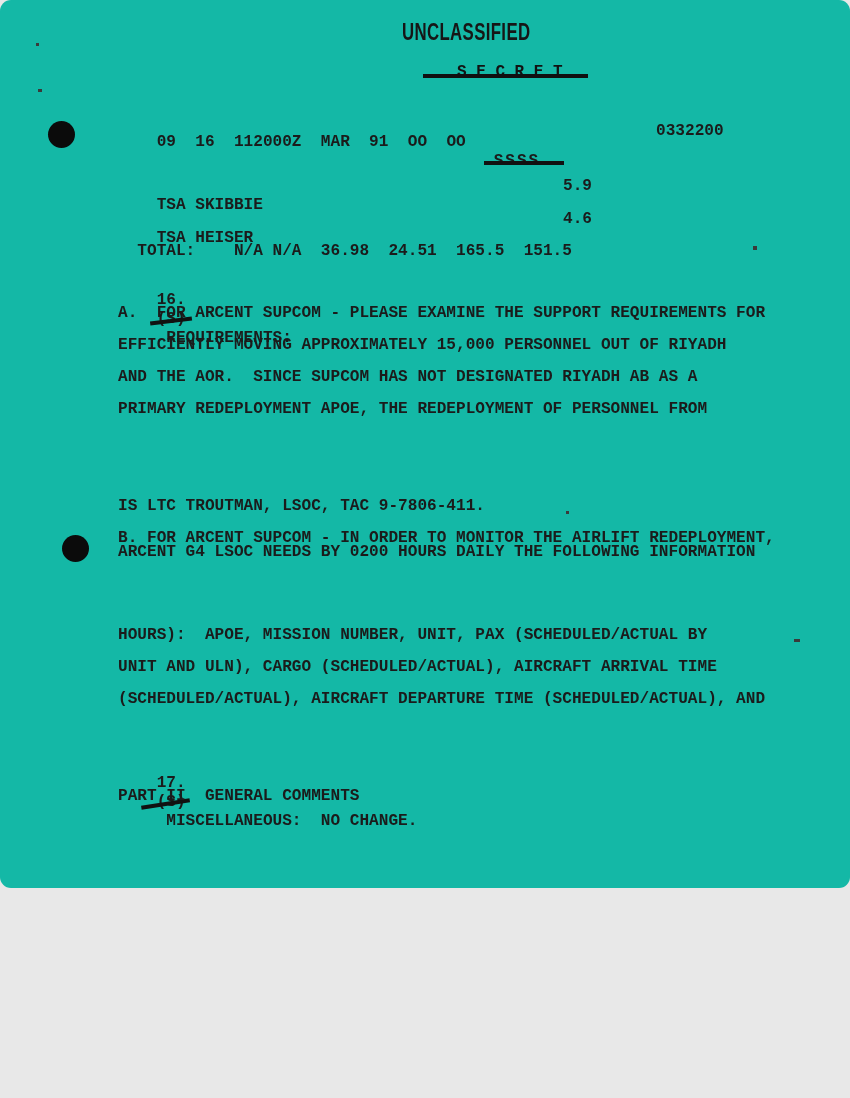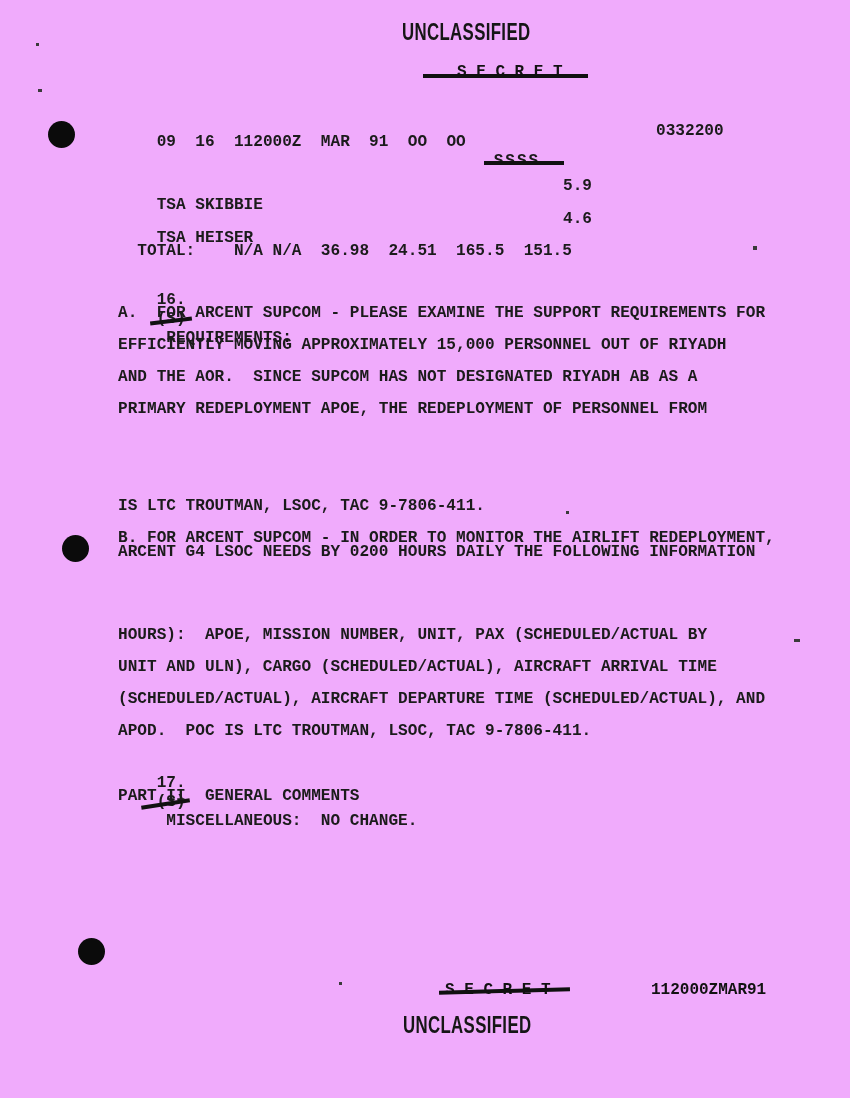--- a/index.html
+++ b/index.html
@@ -1,20 +1,21 @@
 <!DOCTYPE html>
 <html><head>
 <meta charset="utf-8">
 <style>
   html,body{margin:0;padding:0;background:#e8e8e8;}
   .page{
-    position:relative;width:850px;height:1098px;background:#f0abfc;
+    position:relative;width:850px;height:888px;background:#14b8a6;
     margin:0 auto;overflow:hidden;
     font-family:"Liberation Mono","DejaVu Sans Mono",monospace;
     color:#1b1b1b;
+    border-radius:11px;
   }
   .banner{
     position:absolute;
     font-family:"Liberation Sans","DejaVu Sans",sans-serif;
     font-weight:bold;font-size:23px;line-height:26px;color:#161616;
     transform:scaleX(0.73);transform-origin:left center;
     white-space:nowrap;letter-spacing:0.5px;
   }
   .mono{
     position:absolute;left:118px;
@@ -79,21 +80,20 @@
   <div class="mono" style="top:304px;">A.  FOR ARCENT SUPCOM - PLEASE EXAMINE THE SUPPORT REQUIREMENTS FOR</div>
   <div class="mono" style="top:336px;">EFFICIENTLY MOVING APPROXIMATELY 15,000 PERSONNEL OUT OF RIYADH</div>
   <div class="mono" style="top:368px;">AND THE AOR.  SINCE SUPCOM HAS NOT DESIGNATED RIYADH AB AS A</div>
   <div class="mono" style="top:400px;">PRIMARY REDEPLOYMENT APOE, THE REDEPLOYMENT OF PERSONNEL FROM</div>
   <div class="mono" style="top:497px;">IS LTC TROUTMAN, LSOC, TAC 9-7806-411.</div>
   <div class="mono" style="top:529px;">B. FOR ARCENT SUPCOM - IN ORDER TO MONITOR THE AIRLIFT REDEPLOYMENT,</div>
   <div class="mono" style="top:543px;">ARCENT G4 LSOC NEEDS BY 0200 HOURS DAILY THE FOLLOWING INFORMATION</div>
   <div class="mono" style="top:626px;">HOURS):  APOE, MISSION NUMBER, UNIT, PAX (SCHEDULED/ACTUAL BY</div>
   <div class="mono" style="top:658px;">UNIT AND ULN), CARGO (SCHEDULED/ACTUAL), AIRCRAFT ARRIVAL TIME</div>
   <div class="mono" style="top:690px;">(SCHEDULED/ACTUAL), AIRCRAFT DEPARTURE TIME (SCHEDULED/ACTUAL), AND</div>
-  <div class="mono" style="top:722px;">APOD.  POC IS LTC TROUTMAN, LSOC, TAC 9-7806-411.</div>
 
   <div class="mono" style="top:755px;">
     <span>17. </span>
     <span class="struck-s long">(S)</span>
     <span> MISCELLANEOUS:  NO CHANGE.</span>
   </div>
 
   <div class="mono" style="top:787px;">PART II  GENERAL COMMENTS</div>
 
   <div class="stamp" style="left:445px;top:981px;">S E C R E T</div>

